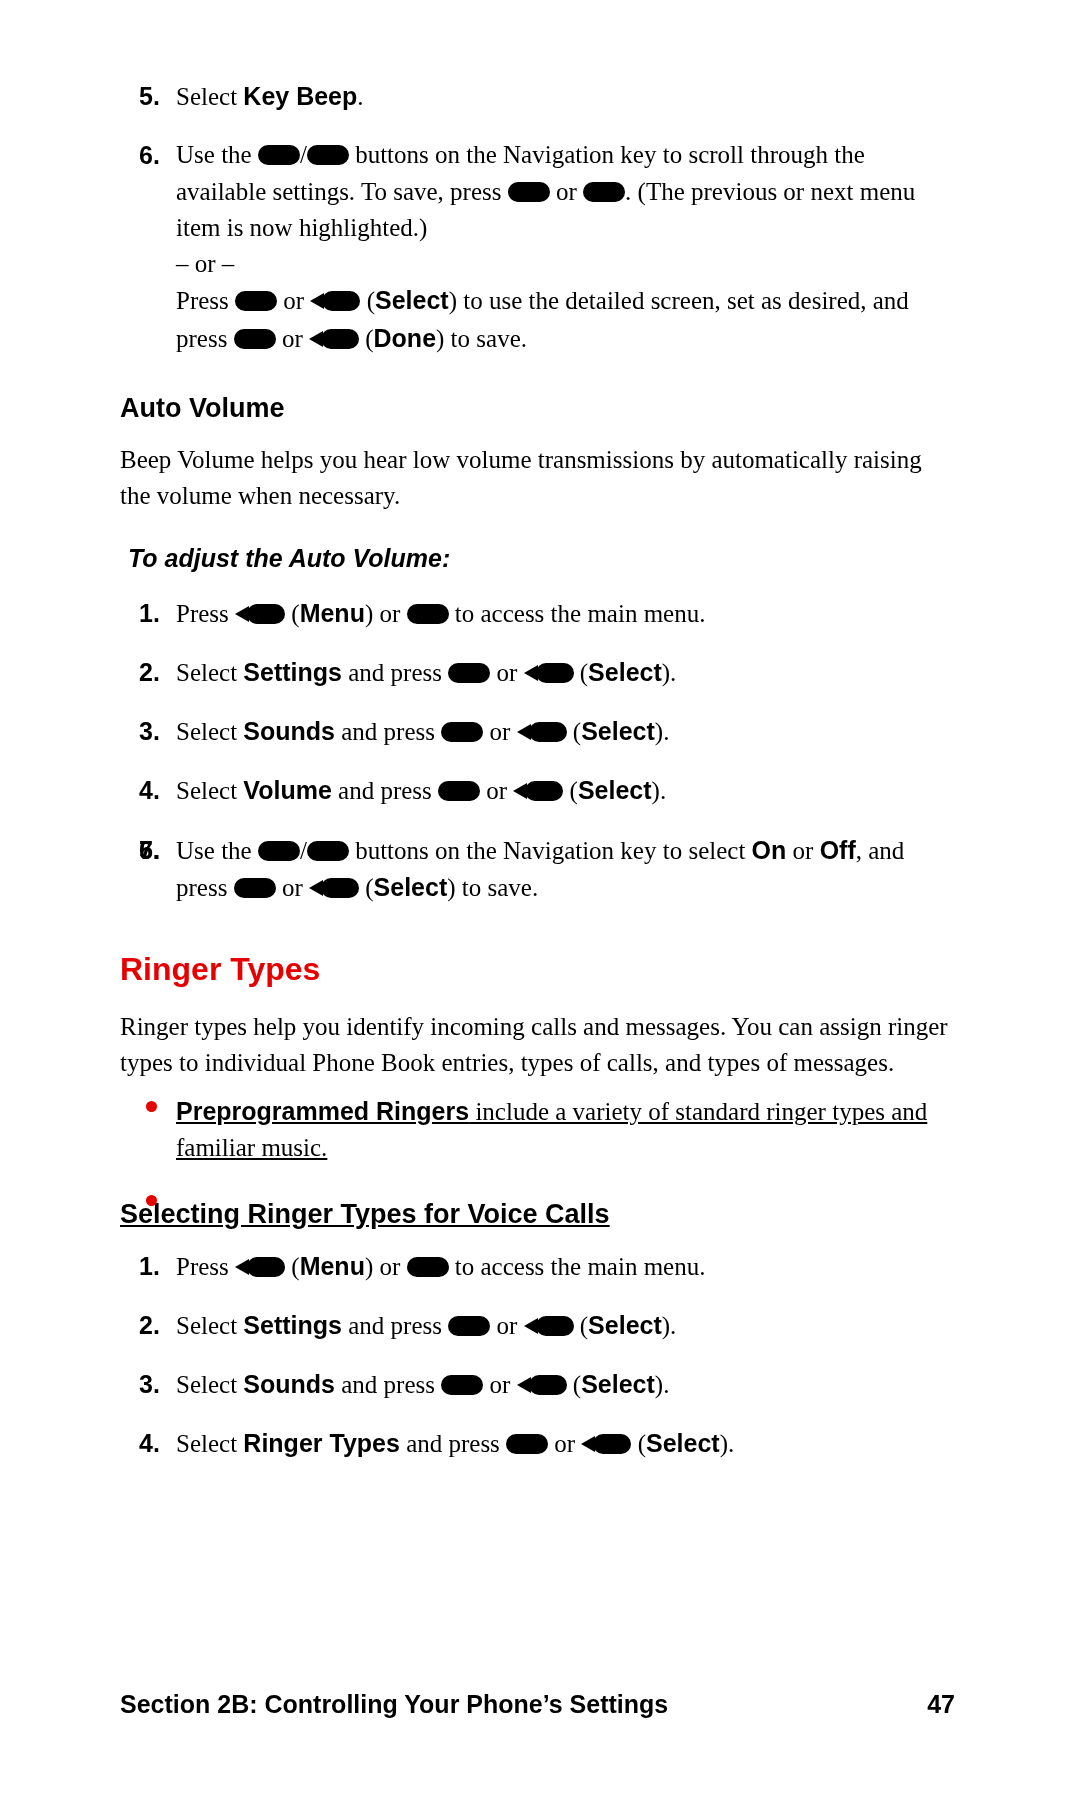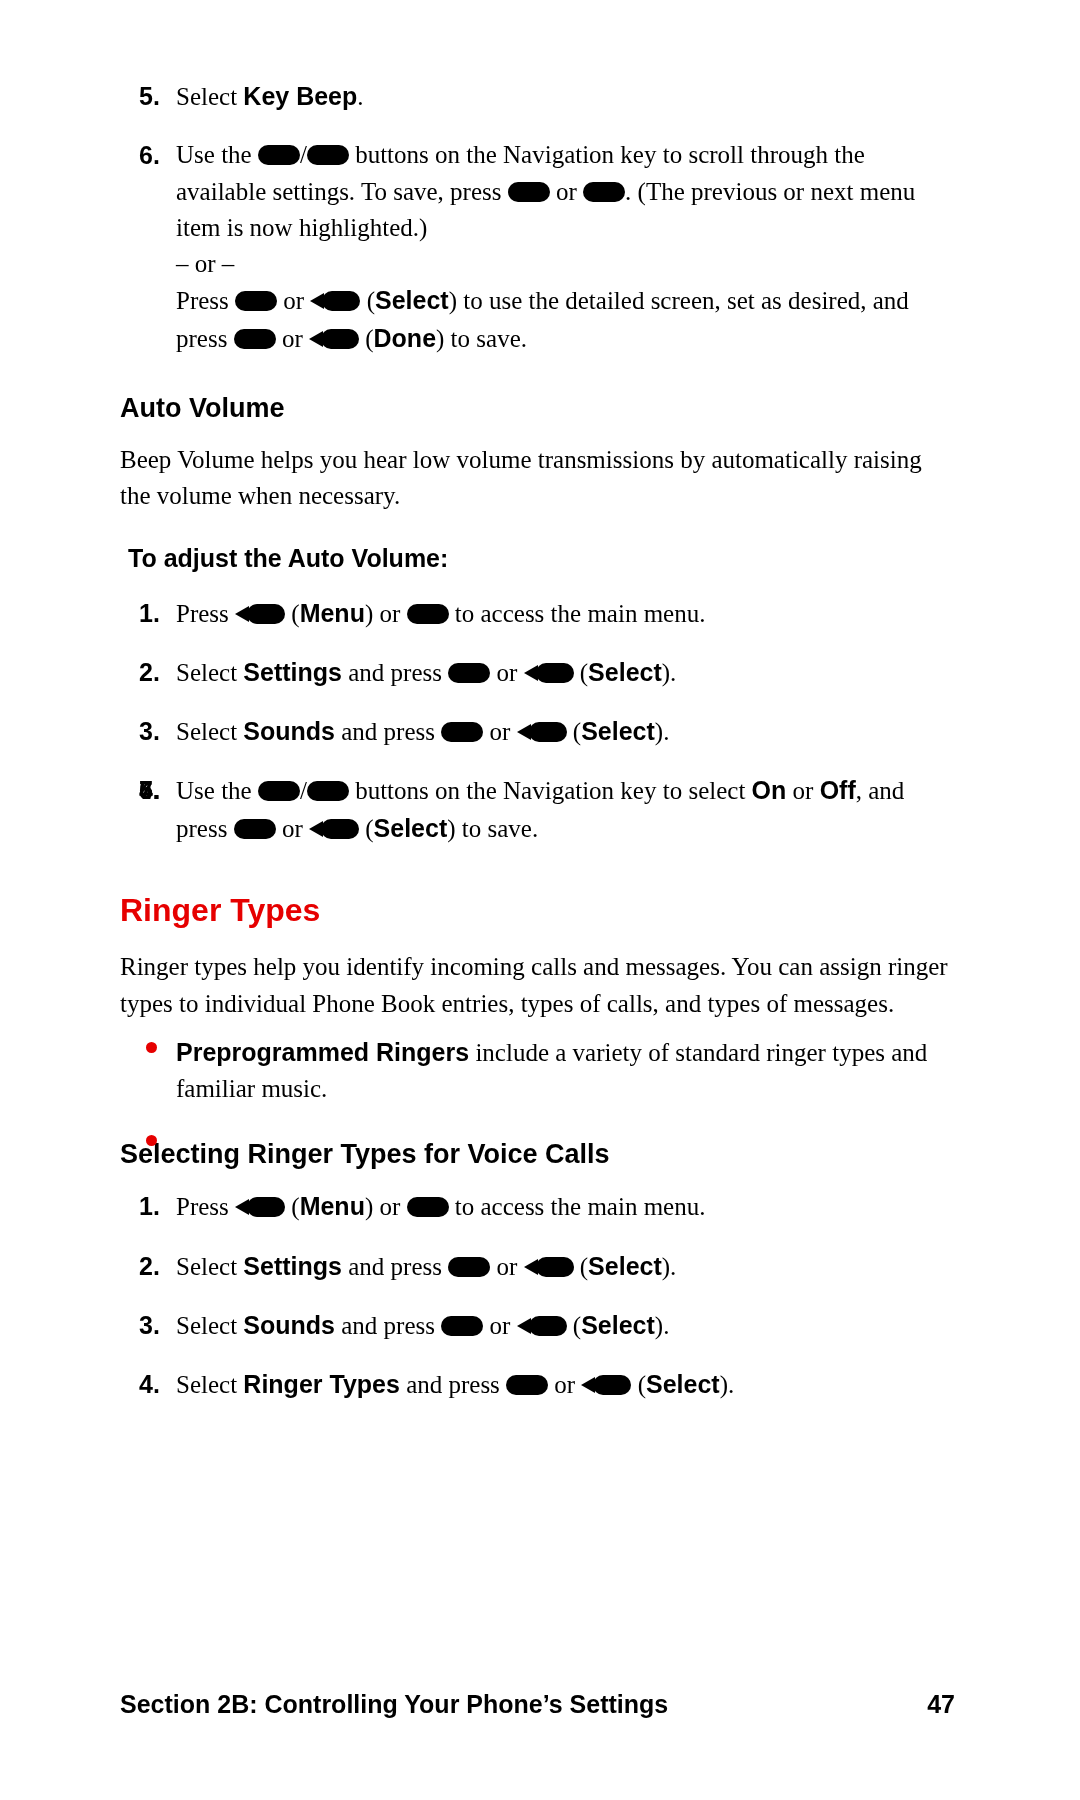--- a/index.html
+++ b/index.html
@@ -29,20 +29,21 @@
       font-family: "Helvetica Neue", Helvetica, Arial, sans-serif;
       font-weight: 700;
     }
     ul.bullets {
       list-style: none;
       padding-left: 56px;
     }
     ul.bullets > li {
       position: relative;
       margin-bottom: 20px;
+      text-decoration: underline;
     }
     ul.bullets > li .bullet-dot {
       position: absolute;
       left: -30px;
       top: 8px;
       width: 11px;
       height: 11px;
       border-radius: 50%;
       background: #e60000;
     }
@@ -52,20 +53,21 @@
       font-size: 27px;
       margin-top: 32px;
       margin-bottom: 14px;
     }
     .h-task {
       font-family: "Helvetica Neue", Helvetica, Arial, sans-serif;
       font-weight: 700;
       font-size: 25px;
       margin: 26px 0 18px 0;
       padding-left: 8px;
+      font-style: italic;
     }
     .h-main {
       font-family: "Helvetica Neue", Helvetica, Arial, sans-serif;
       font-weight: 700;
       font-size: 32px;
       color: #e60000;
       margin-top: 40px;
       margin-bottom: 16px;
     }
     .body-p {
@@ -127,33 +129,33 @@
     <li><span class="marker">6.</span><span>Use the <span class="icon-oval"></span>/<span class="icon-oval"></span> buttons on the Navigation key to scroll through the available settings. To save, press <span class="icon-oval"></span> or <span class="icon-oval"></span>. (The previous or next menu item is now highlighted.)<br>– or –<br>Press <span class="icon-oval"></span> or <span class="icon-nav"></span> (<b>Select</b>) to use the detailed screen, set as desired, and press <span class="icon-oval"></span> or <span class="icon-nav"></span> (<b>Done</b>) to save.</span></li>
   </ol>
 
 <div class="h-sub">Auto Volume</div>
 <p class="body-p">Beep Volume helps you hear low volume transmissions by automatically raising the volume when necessary.</p>
 <div class="h-task">To adjust the Auto Volume:</div>
 <ol class="num" id="steps-av">
     <li><span class="marker">1.</span><span>Press <span class="icon-nav"></span> (<b>Menu</b>) or <span class="icon-oval"></span> to access the main menu.</span></li>
     <li><span class="marker">2.</span><span>Select <b>Settings</b> and press <span class="icon-oval"></span> or <span class="icon-nav"></span> (<b>Select</b>).</span></li>
     <li><span class="marker">3.</span><span>Select <b>Sounds</b> and press <span class="icon-oval"></span> or <span class="icon-nav"></span> (<b>Select</b>).</span></li>
-    <li><span class="marker">4.</span></li>
+    <li><span class="marker">4.</span><span>Select <b>Volume</b> and press <span class="icon-oval"></span> or <span class="icon-nav"></span> (<b>Select</b>).</span></li>
     <li><span class="marker">5.</span></li>
     <li><span class="marker">6.</span></li>
     <li><span class="marker">7.</span><span>Use the <span class="icon-oval"></span>/<span class="icon-oval"></span> buttons on the Navigation key to select <b>On</b> or <b>Off</b>, and press <span class="icon-oval"></span> or <span class="icon-nav"></span> (<b>Select</b>) to save.</span></li>
   </ol>
 
 <div class="h-main">Ringer Types</div>
 <p class="body-p">Ringer types help you identify incoming calls and messages. You can assign ringer types to individual Phone Book entries, types of calls, and types of messages.</p>
 <ul class="bullets" id="ringer-bullets">
     <li><span class="bullet-dot"></span><span><b>Preprogrammed Ringers</b> include a variety of standard ringer types and familiar music.</span></li>
     <li><span class="bullet-dot"></span></li>
   </ul>
-<div class="h-sub" style="font-size:27px;margin-top:28px;">Selecting Ringer Types for Voice Calls</div>
+<div class="h-sub" style="font-size:27px;margin-top:28px;text-decoration:underline;">Selecting Ringer Types for Voice Calls</div>
 <ol class="num" id="steps-ringer">
     <li><span class="marker">1.</span><span>Press <span class="icon-nav"></span> (<b>Menu</b>) or <span class="icon-oval"></span> to access the main menu.</span></li>
     <li><span class="marker">2.</span><span>Select <b>Settings</b> and press <span class="icon-oval"></span> or <span class="icon-nav"></span> (<b>Select</b>).</span></li>
     <li><span class="marker">3.</span><span>Select <b>Sounds</b> and press <span class="icon-oval"></span> or <span class="icon-nav"></span> (<b>Select</b>).</span></li>
     <li><span class="marker">4.</span><span>Select <b>Ringer Types</b> and press <span class="icon-oval"></span> or <span class="icon-nav"></span> (<b>Select</b>).</span></li>
   </ol>
 
 <div class="footer">
   <span>Section 2B: Controlling Your Phone’s Settings</span>
   <span>47</span>

